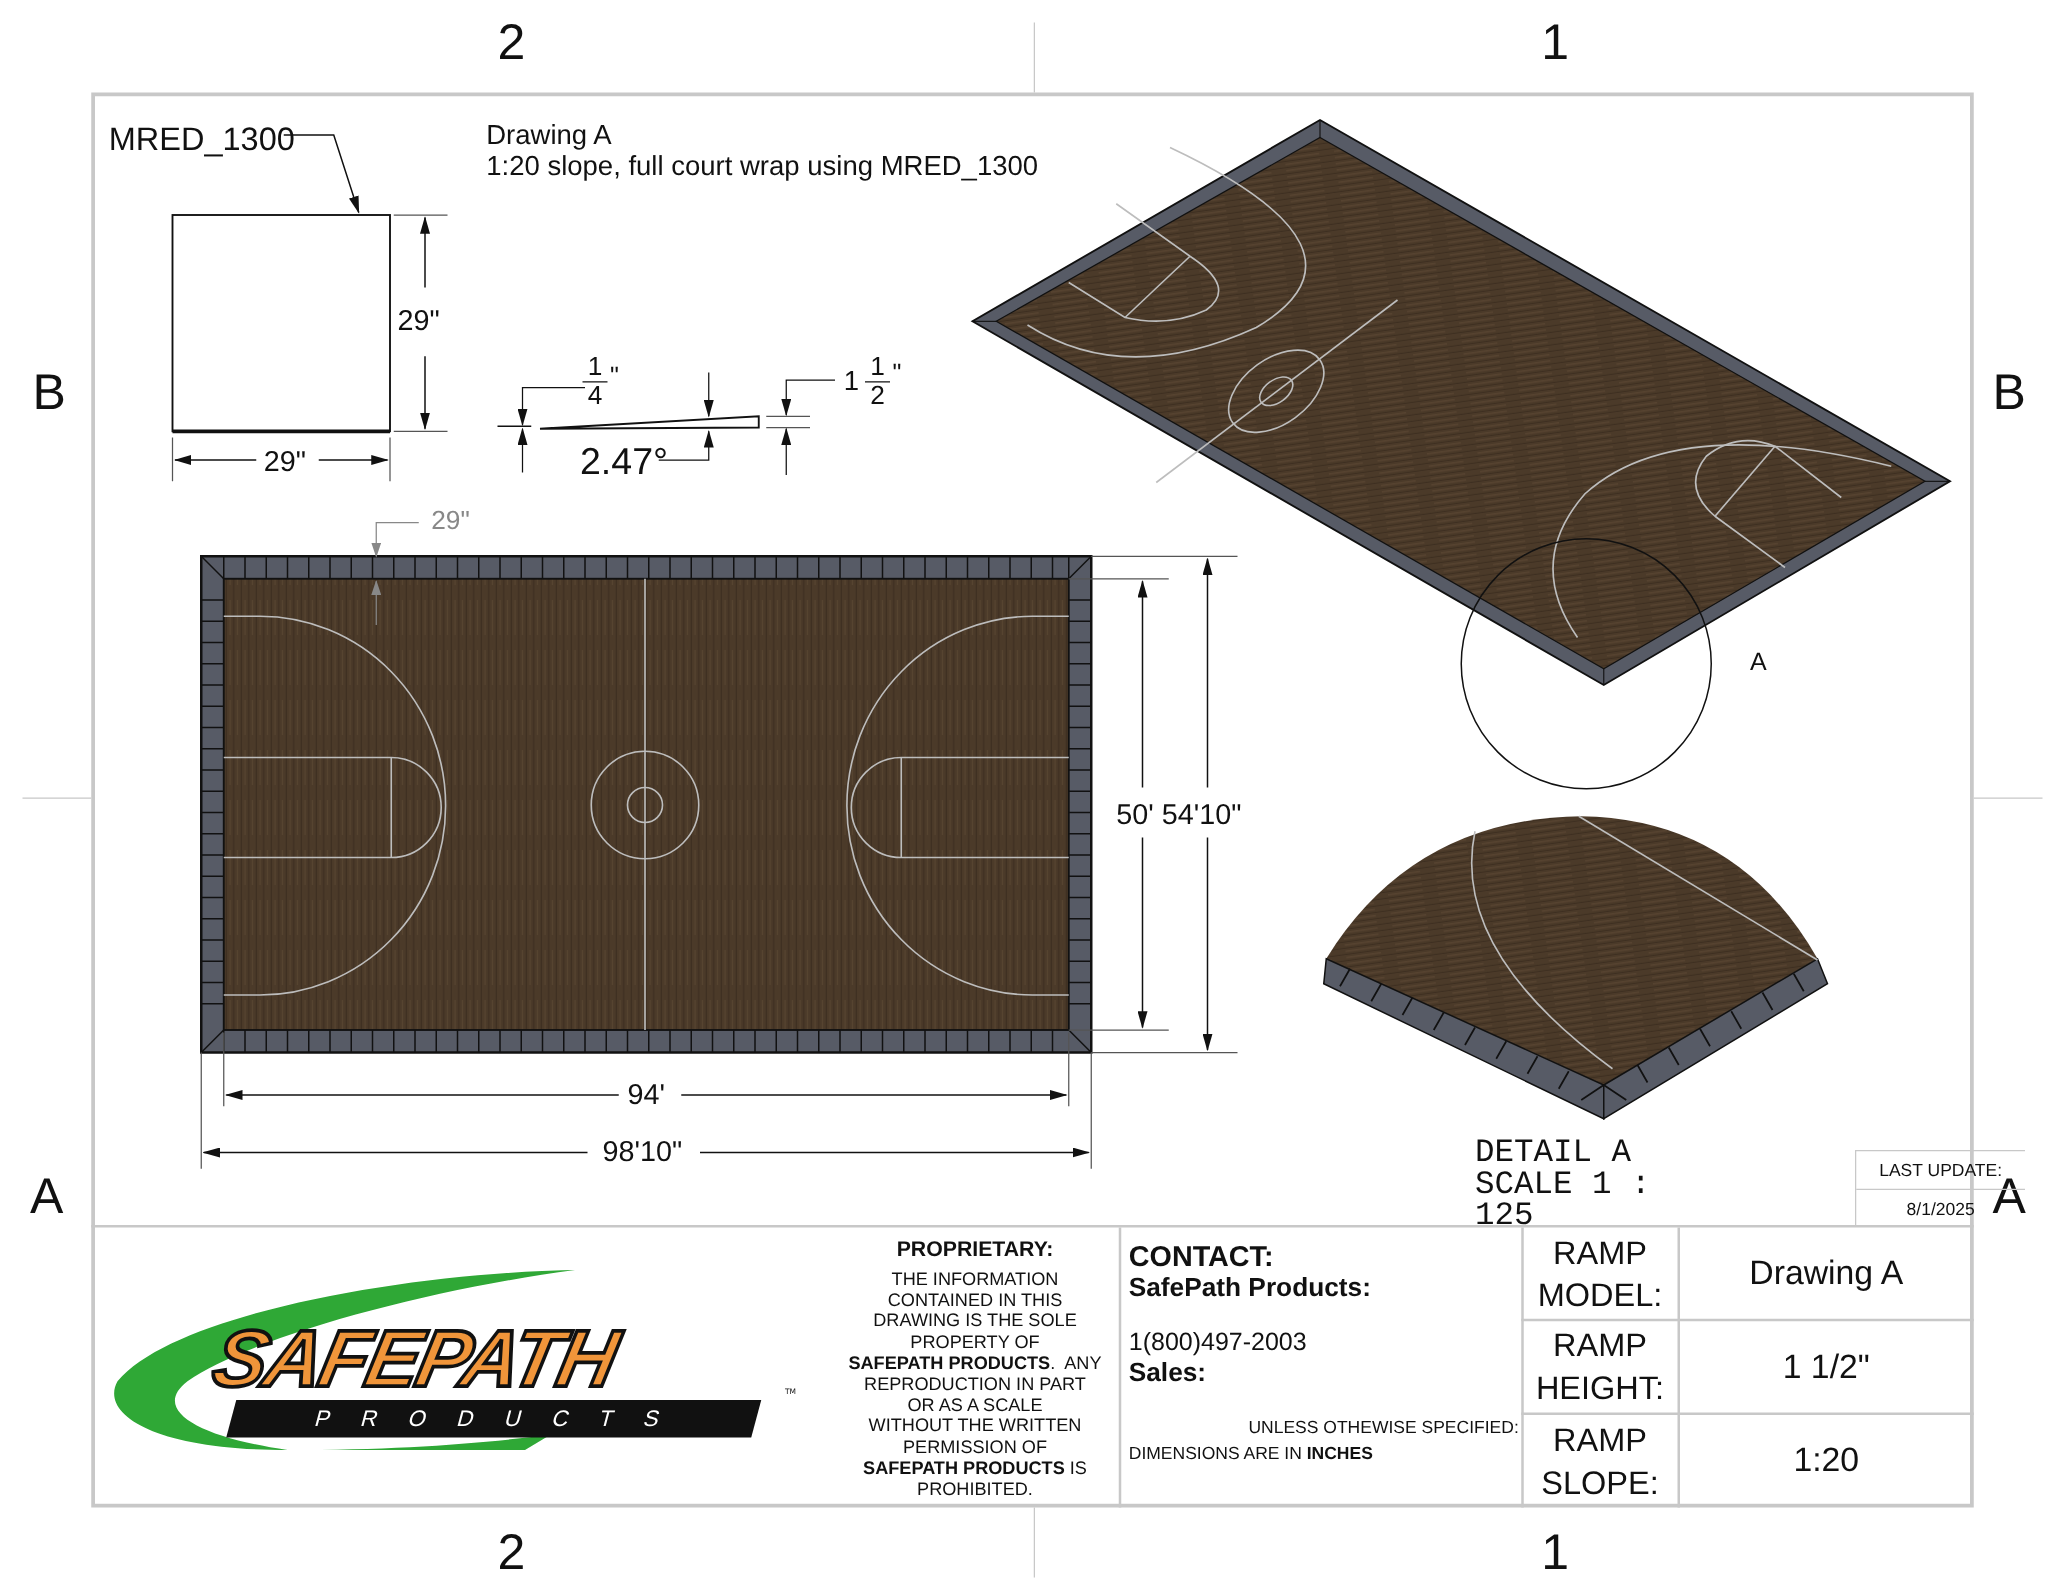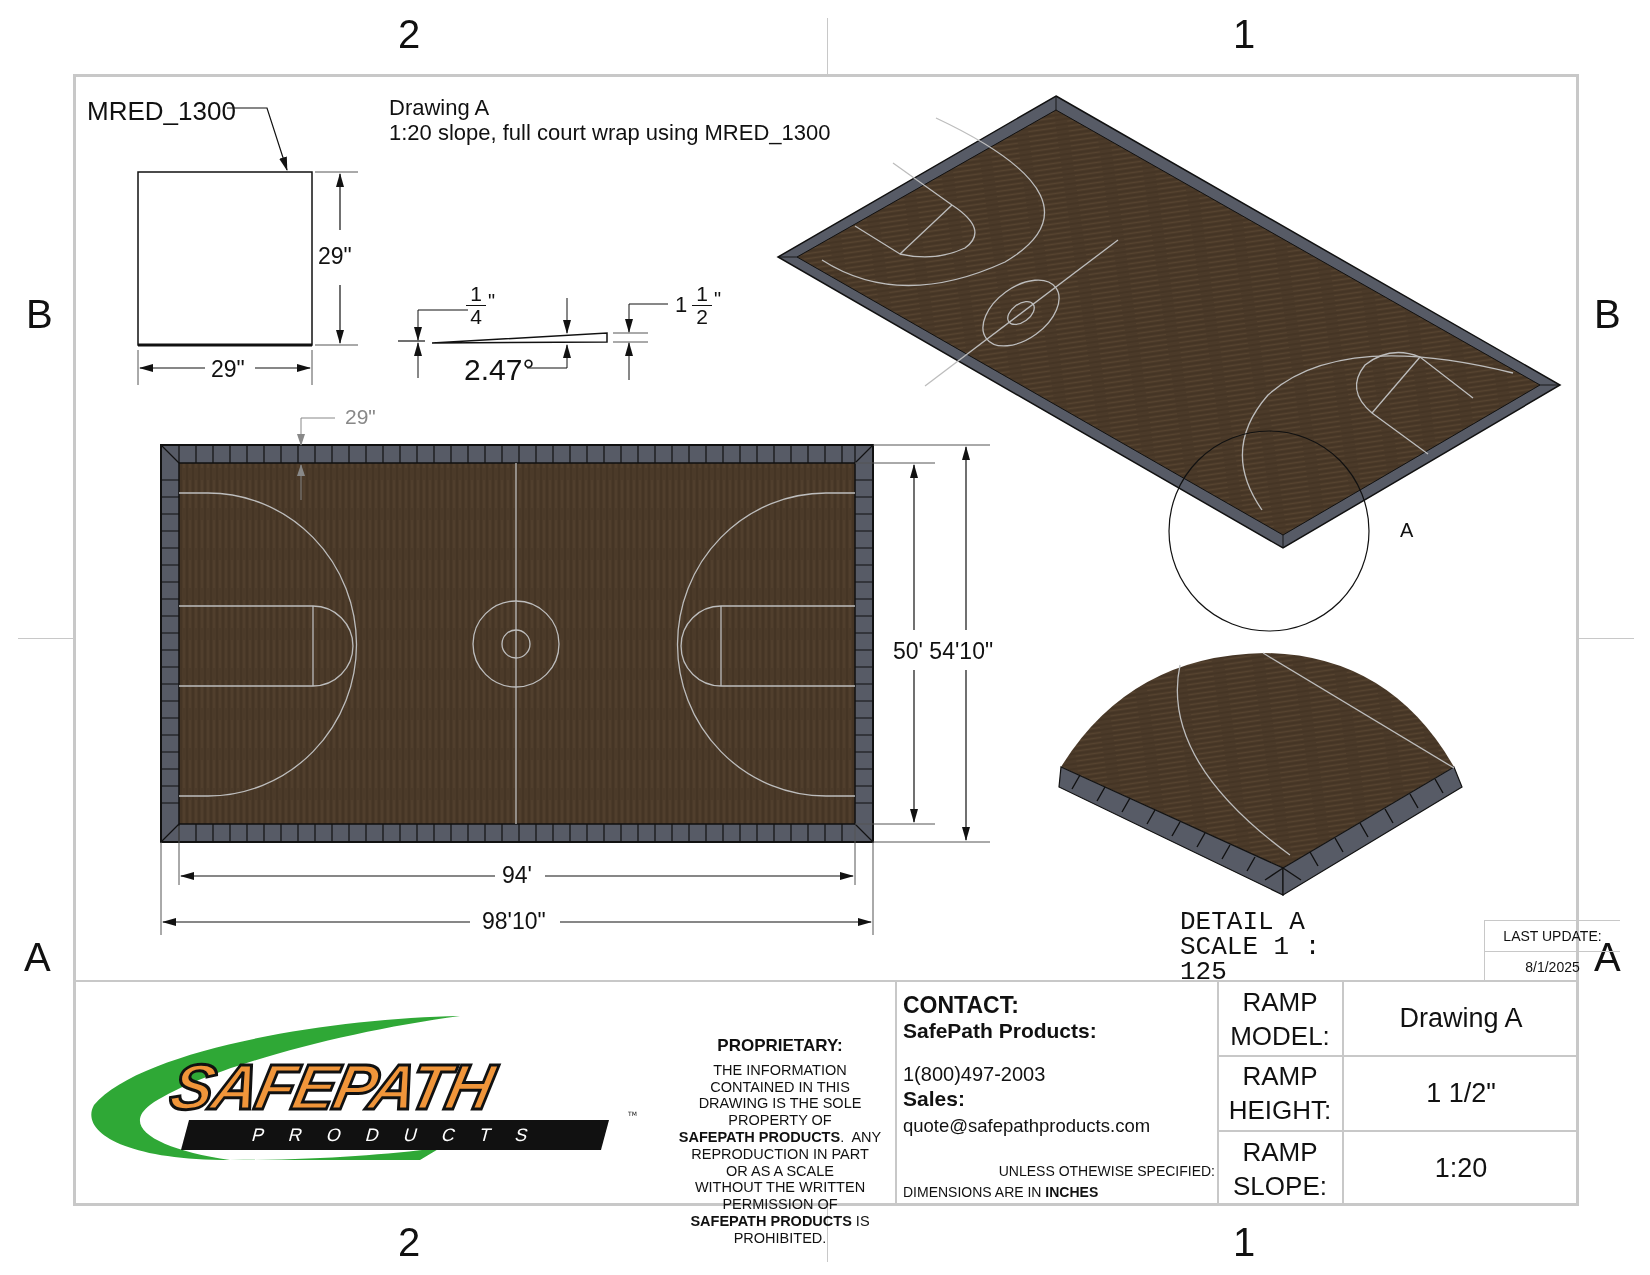--- a/index.html
+++ b/index.html
@@ -3,21 +3,21 @@
 <meta charset="utf-8">
 <style>
   html,body{margin:0;padding:0;background:#fff;}
   body{width:1650px;height:1275px;position:relative;overflow:hidden;font-family:"DejaVu Sans","Liberation Sans",sans-serif;color:#111;}
   .abs{position:absolute;}
   .zone{font-size:40px;font-weight:300;color:#111;font-family:"Liberation Sans",sans-serif;}
   .frame{position:absolute;left:73px;top:74px;width:1506px;height:1132px;border:3px solid #c8c8c8;box-sizing:border-box;}
   .note{font-size:22px;line-height:24px;font-family:"Liberation Sans",sans-serif;}
   .dim{font-size:23px;font-family:"Liberation Sans",sans-serif;background:#fff;padding:0 4px;}
   .tb-line{position:absolute;background:#c8c8c8;}
-  .prop{font-size:14.5px;line-height:16.8px;text-align:center;font-family:"Liberation Sans",sans-serif;margin-top:46px;}
+  .prop{font-size:14.5px;line-height:16.8px;text-align:center;font-family:"Liberation Sans",sans-serif;}
   .contact{font-family:"Liberation Sans",sans-serif;}
   .cell{position:absolute;display:flex;align-items:center;justify-content:center;text-align:center;font-family:"Liberation Sans",sans-serif;}
   svg{position:absolute;left:0;top:0;}
 </style>
 </head>
 <body>
 
 <div class="abs zone" style="left:398px;top:12px;">2</div>
 <div class="abs zone" style="left:1233px;top:12px;">1</div>
 <div class="abs zone" style="left:398px;top:1220px;">2</div>
@@ -235,21 +235,20 @@
   <div>PERMISSION OF</div>
   <div><b>SAFEPATH PRODUCTS</b><span style="white-space:pre;"> IS</span></div>
   <div>PROHIBITED.</div>
 </div>
 
 <div class="abs contact" style="left:903px;top:993px;width:312px;">
   <div style="font-weight:bold;font-size:23px;line-height:25px;">CONTACT:</div>
   <div style="font-weight:bold;font-size:21px;line-height:26px;">SafePath Products:</div>
   <div style="font-size:20px;line-height:26px;margin-top:17px;">1(800)497-2003</div>
   <div style="font-weight:bold;font-size:21px;line-height:24px;">Sales:</div>
-  <div style="font-size:18.5px;line-height:30px;white-space:nowrap;">quote@safepathproducts.com</div>
   <div style="font-size:14px;line-height:21px;margin-top:20px;text-align:right;">UNLESS OTHEWISE SPECIFIED:</div>
   <div style="font-size:14px;line-height:21px;"><span style="white-space:pre;">DIMENSIONS ARE IN </span><b>INCHES</b></div>
 </div>
 
 <div class="cell" style="left:1218px;top:982px;width:124px;height:73px;flex-direction:column;font-size:26px;line-height:34px;">
   <div>RAMP</div>
   <div>MODEL:</div>
 </div>
 <div class="cell" style="left:1343px;top:982px;width:236px;height:73px;font-size:27px;">Drawing A</div>
 

